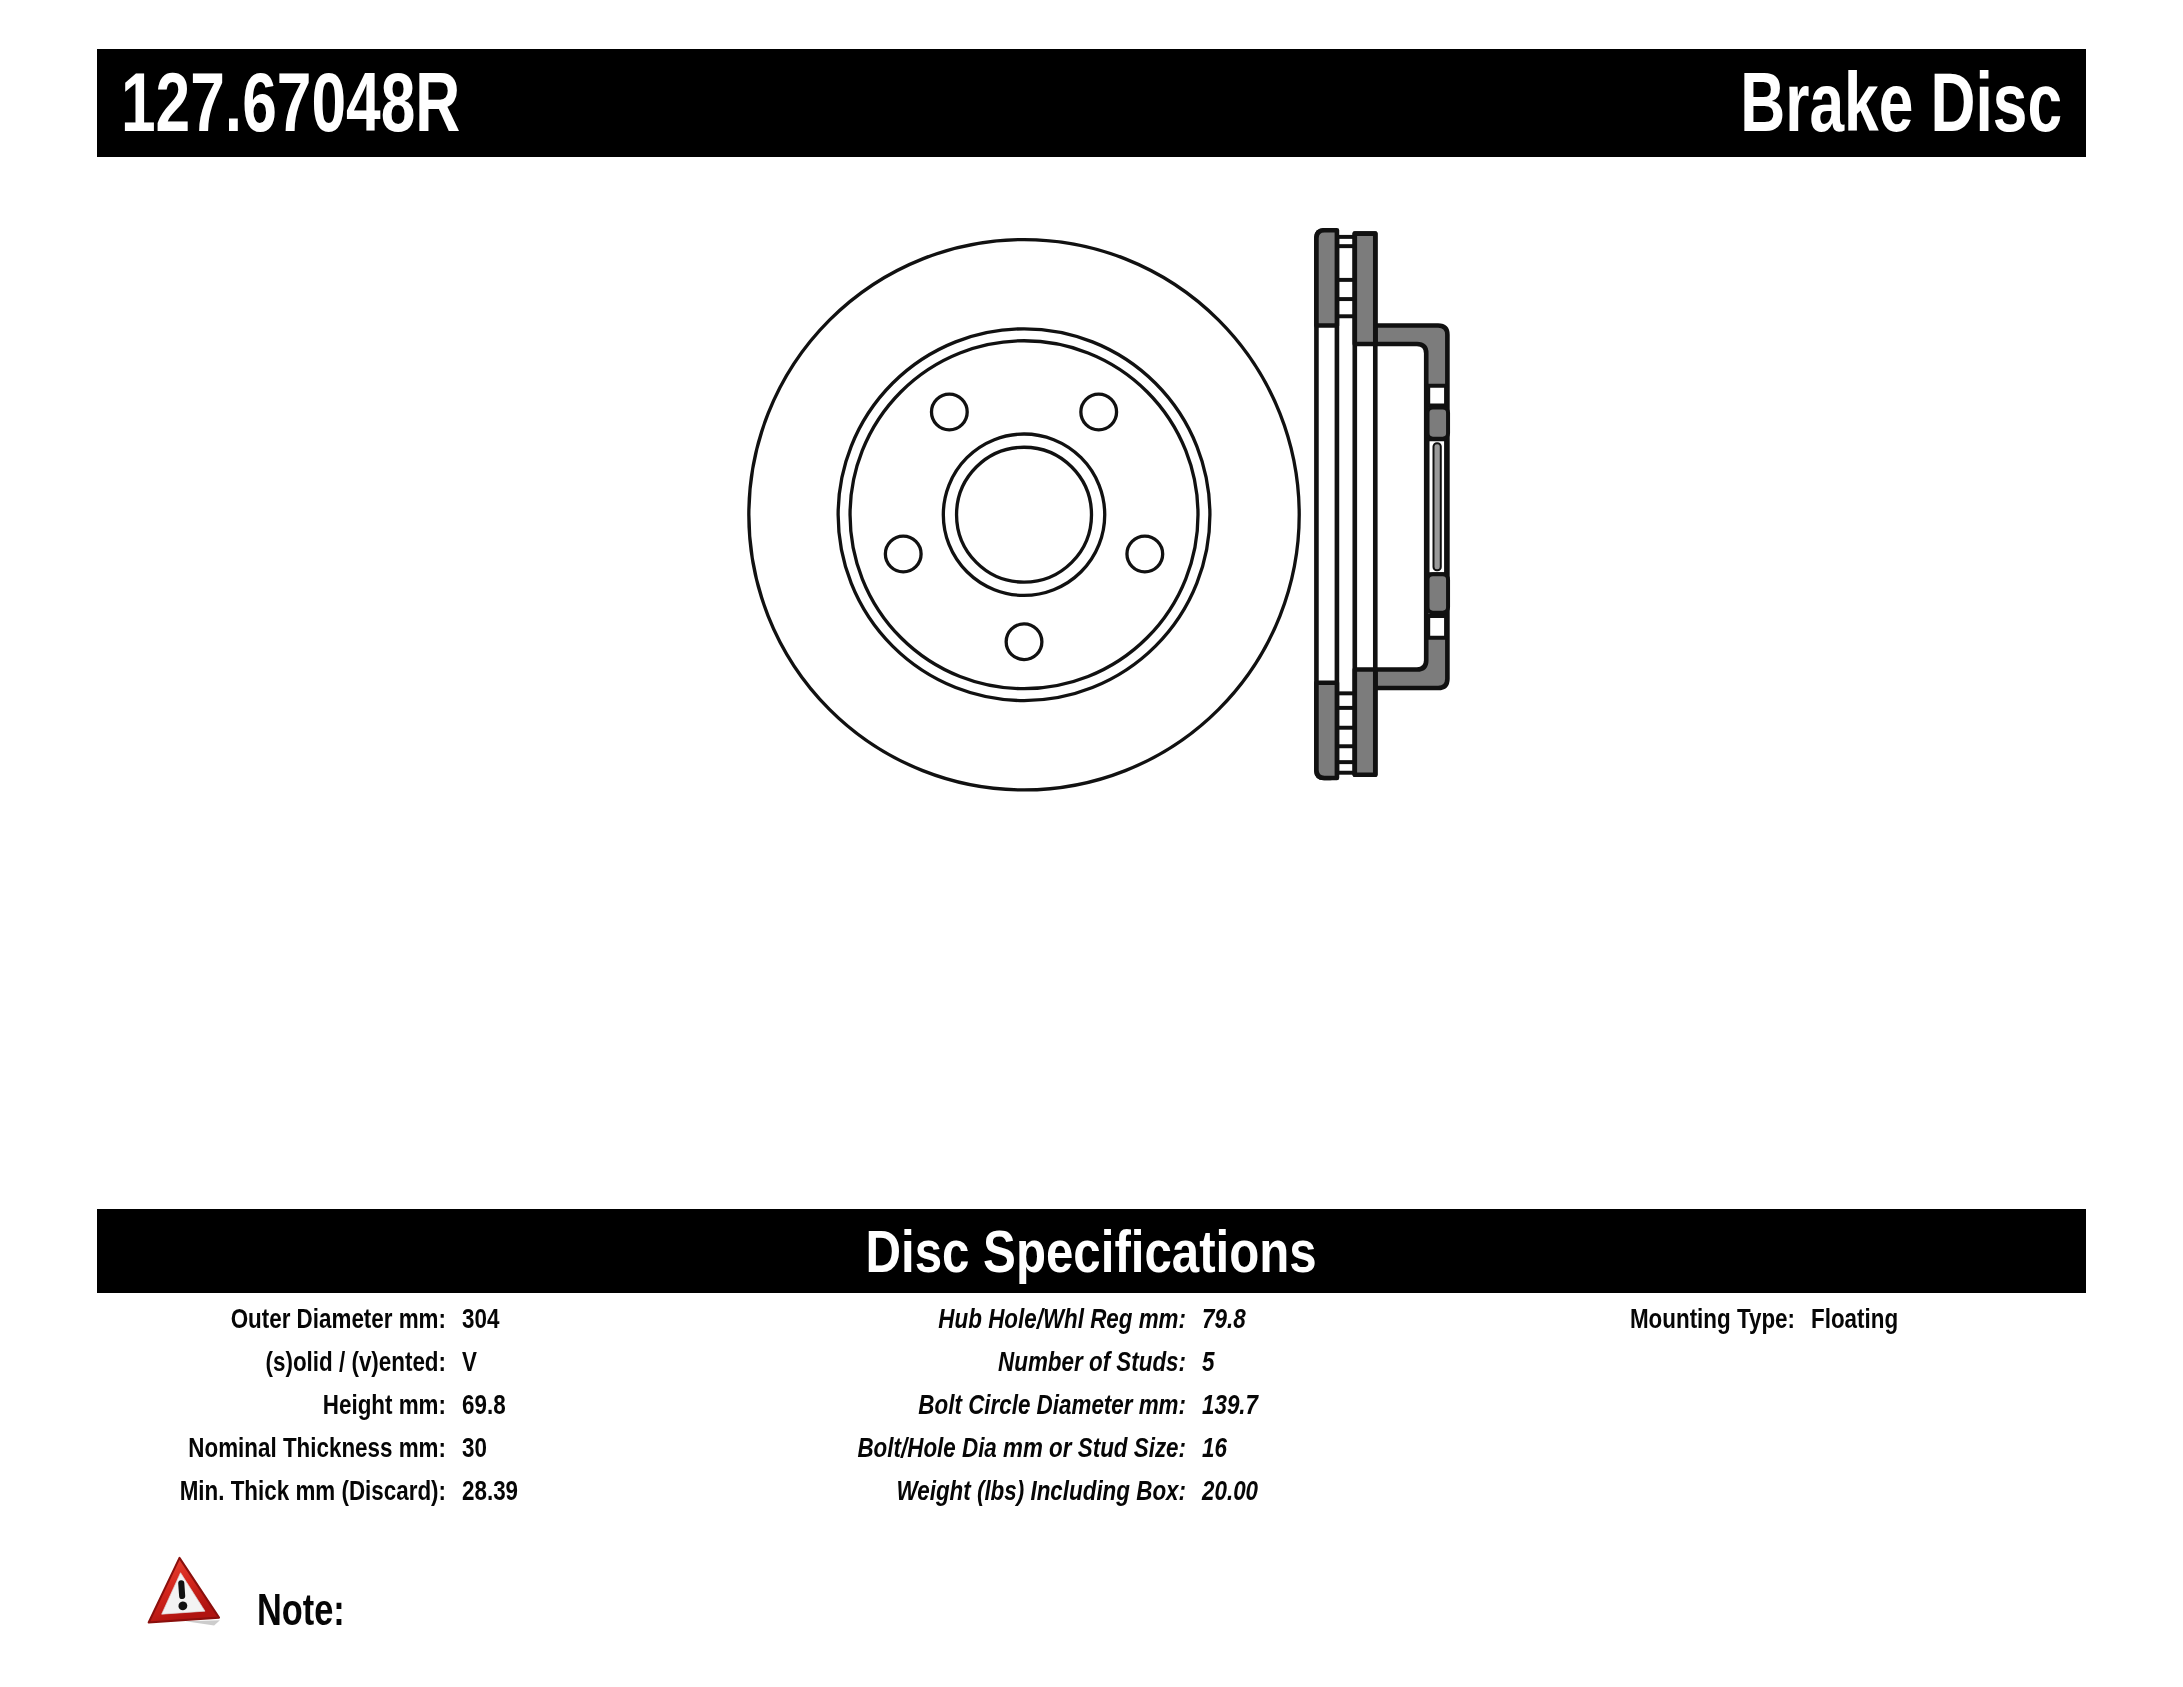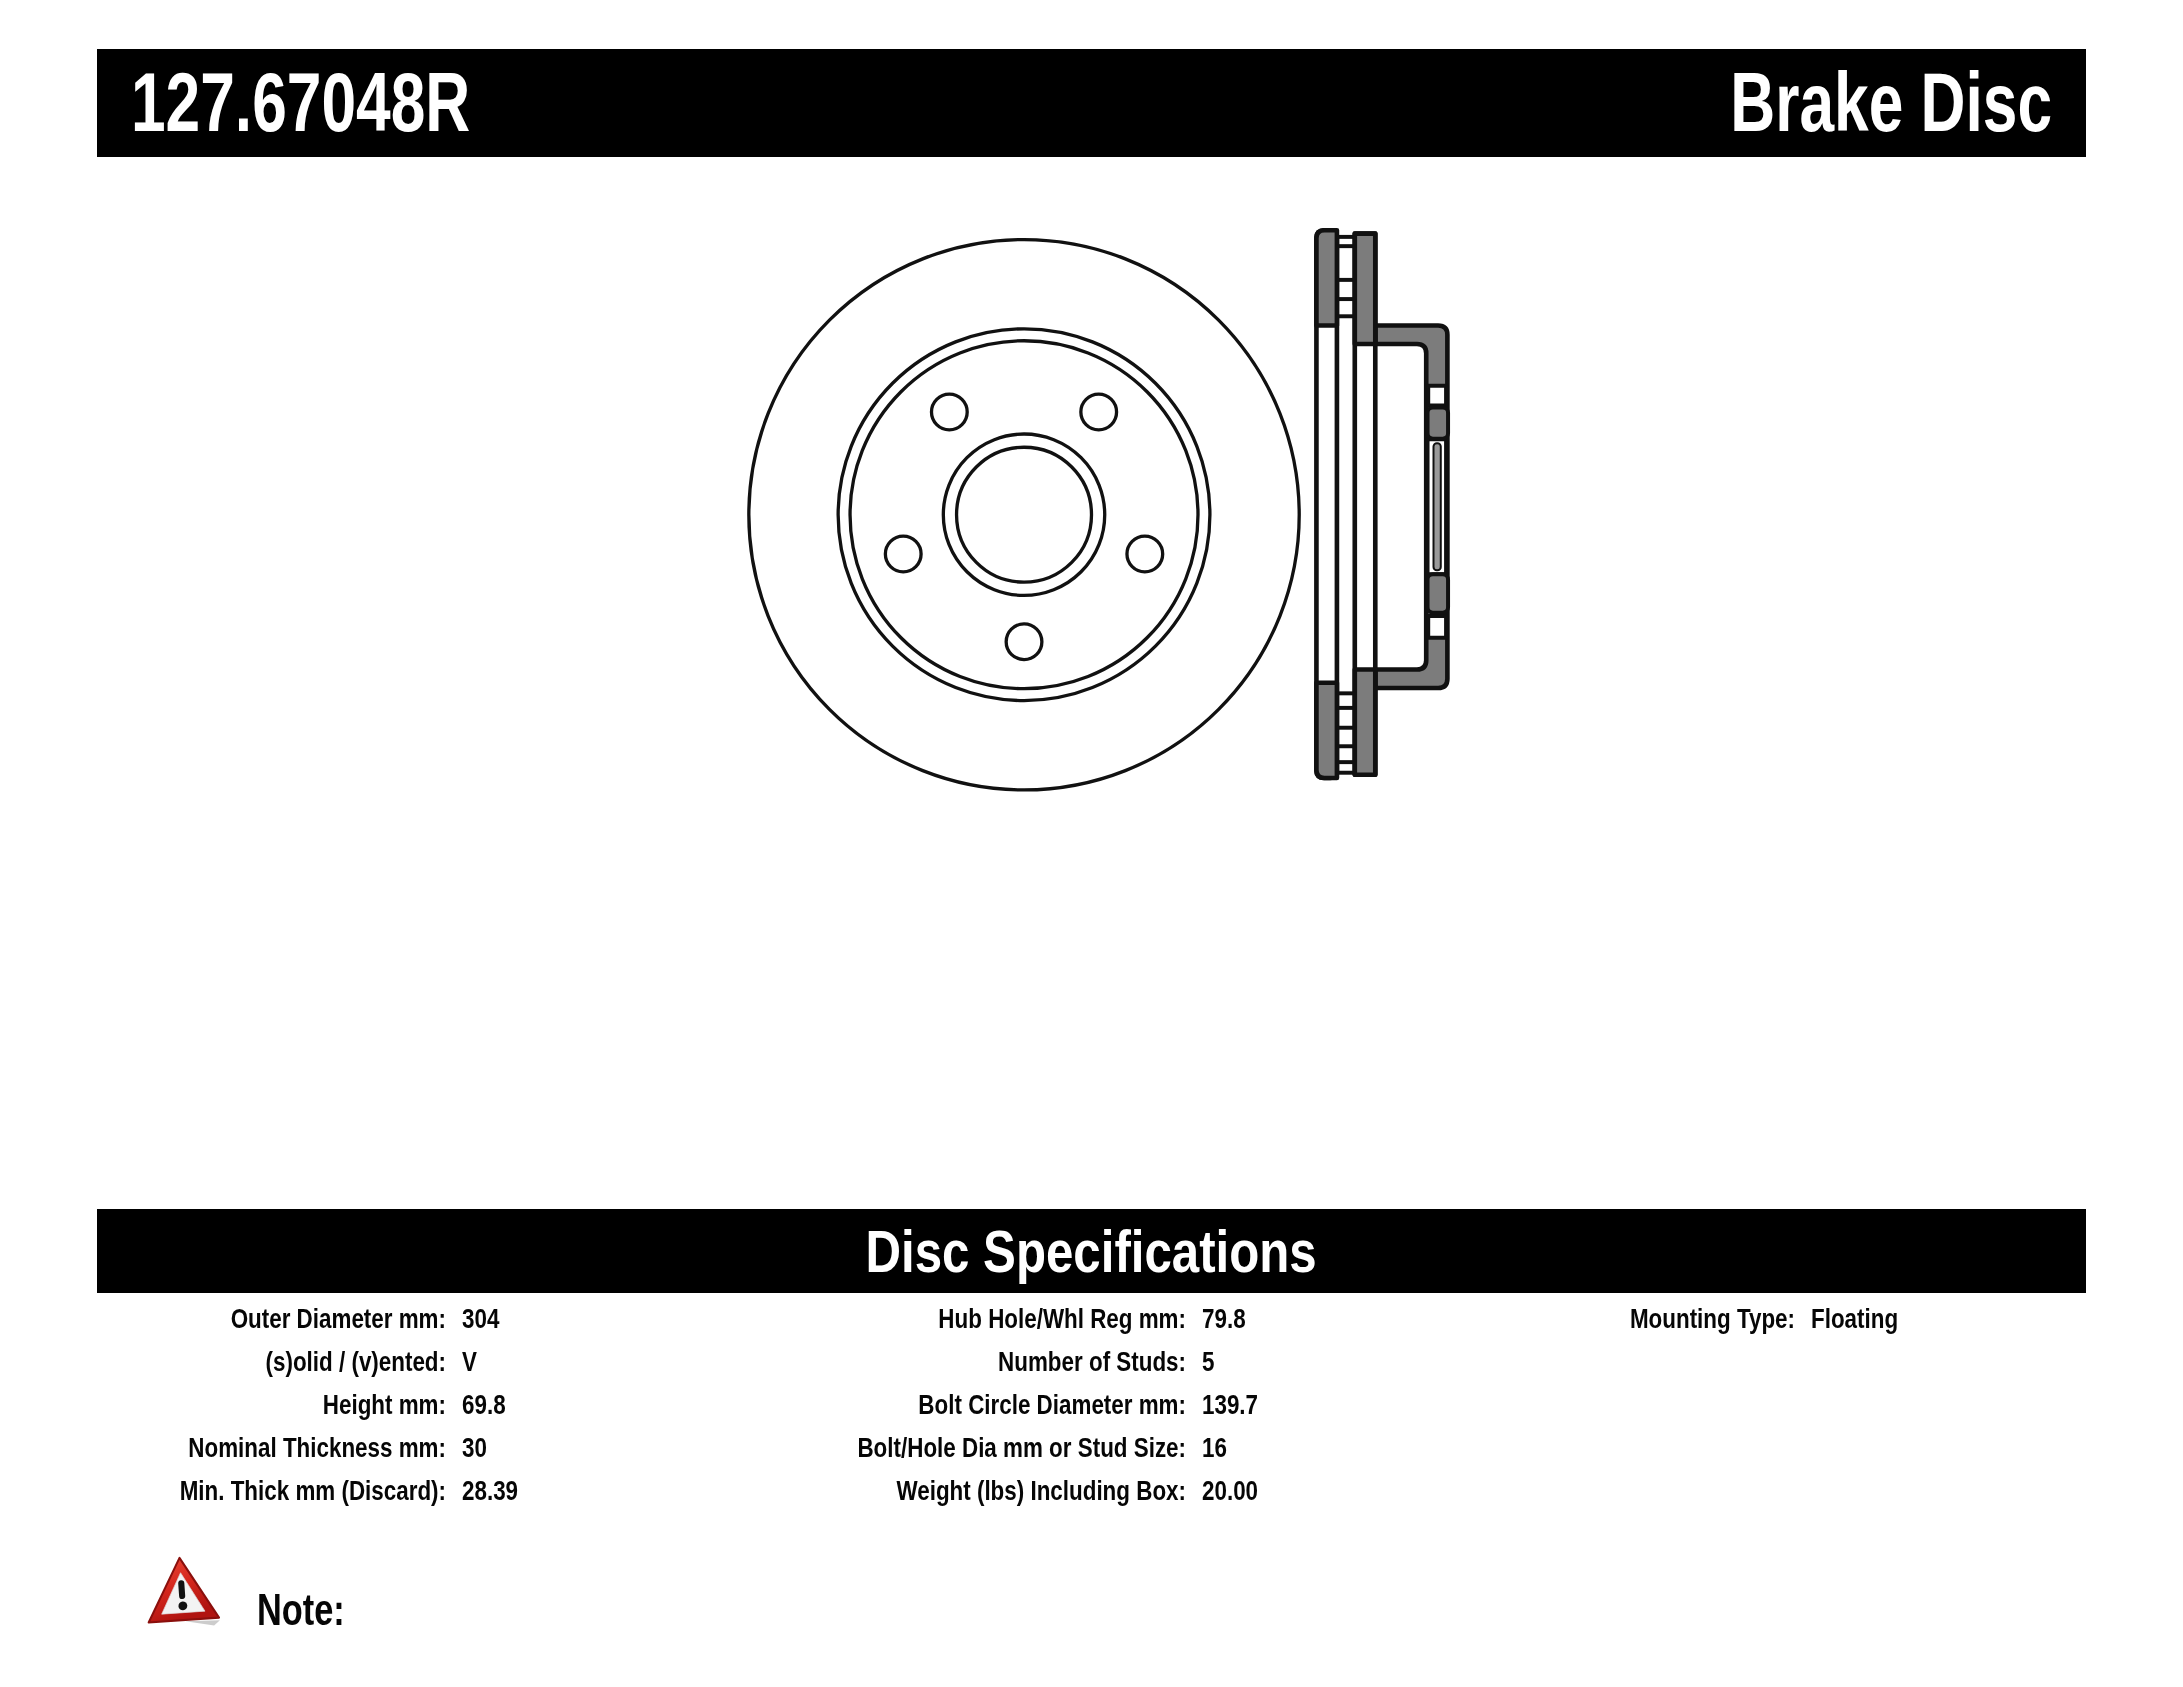--- a/index.html
+++ b/index.html
@@ -3,31 +3,31 @@
 <meta charset="utf-8">
 <style>
   html,body { margin:0; padding:0; background:#ffffff; }
   .page {
     position:relative; width:2183px; height:1687px; background:#ffffff;
     font-family:"Liberation Sans","DejaVu Sans",sans-serif; font-weight:bold; color:#060606;
     overflow:hidden;
   }
   
   .bar { position:absolute; background:#000000; color:#ffffff; display:flex; align-items:center; box-sizing:border-box; }
-  .header-bar { left:97px; top:49px; width:1989px; height:108px; justify-content:space-between; padding:0 34px; font-size:83px; }
+  .header-bar { left:97px; top:49px; width:1989px; height:108px; justify-content:space-between; padding:0 24px; font-size:83px; }
   .spec-bar   { left:97px; top:1209px; width:1989px; height:84px; justify-content:center; font-size:60px; }
   
   .cx  { display:inline-block; transform:scaleX(0.75); white-space:nowrap; }
   .o-l { transform-origin:0 50%; }
   .o-r { transform-origin:100% 50%; }
   .o-c { transform-origin:50% 50%; transform:scaleX(0.82); }
   
   .spec-col { position:absolute; top:1297px; }
   .col1 { left:97px; }
-  .col2 { left:715px; }
+  .col2 { left:715px;font-style:italic; }
   .col3 { left:1522px; }
   .spec-row { display:flex; align-items:center; height:43px; font-size:28px; white-space:nowrap; }
   .spec-label { display:inline-block; text-align:right; transform:scaleX(0.8); transform-origin:100% 50%; }
   .col1 .spec-label { width:349px; }
   .col2 .spec-label { width:471px; }
   .col3 .spec-label { width:273px; }
   .spec-value { margin-left:16px; display:inline-block; transform:scaleX(0.8); transform-origin:0 50%; }
   
   .drawing { position:absolute; left:0; top:0; width:2183px; height:1687px; pointer-events:none; }
   

